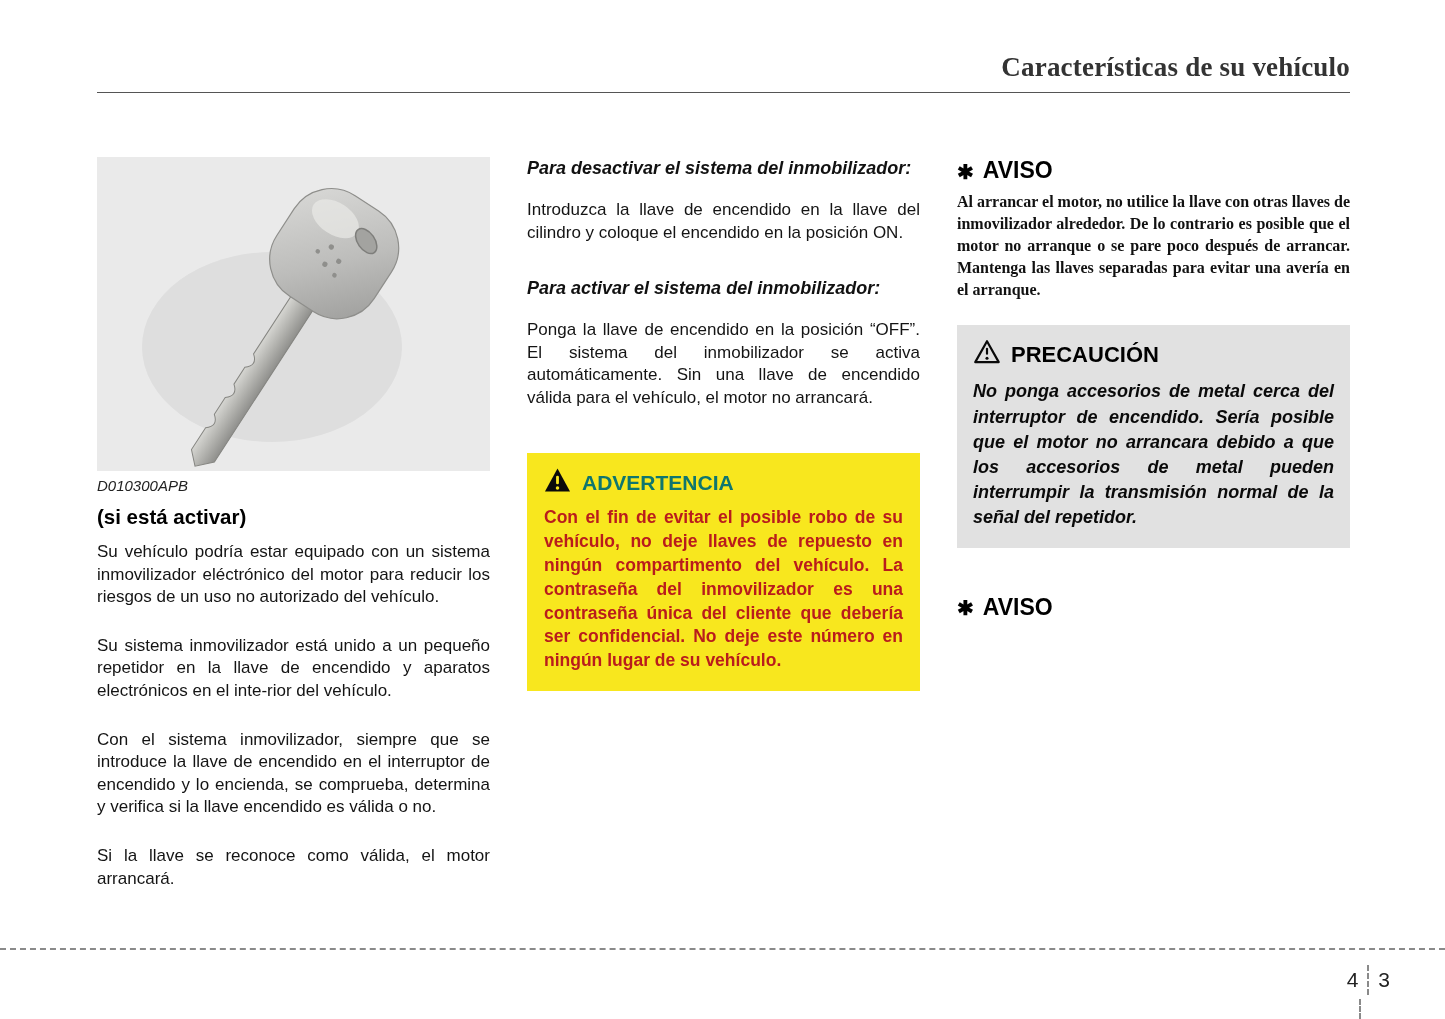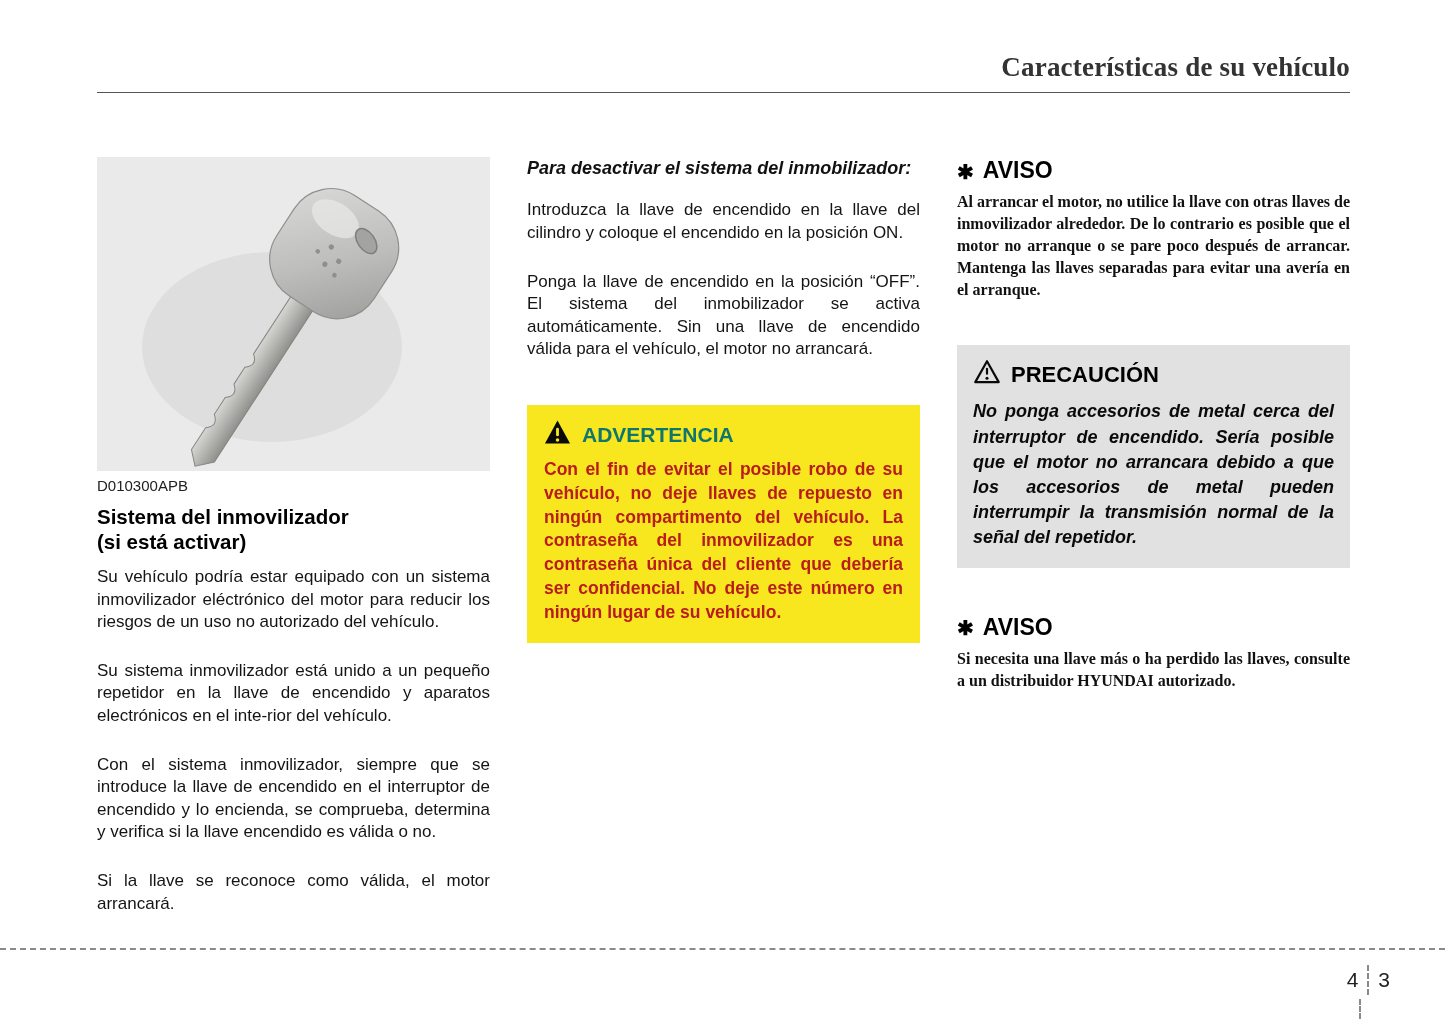--- a/index.html
+++ b/index.html
@@ -33,21 +33,21 @@
     margin-top:64px;
   }
   .col { flex:1; min-width:0; }
 
   
   .key-photo {
     width:100%; height:314px;
     background:#eaeaea;
     overflow:hidden;
   }
-  .img-code { margin-top:6px; font-size:15px; color:#222; }
+  .img-code { margin-top:6px; font-size:15px; color:#222;font-style:italic; }
   .section-title {
     margin-top:10px;
     font-size:20.5px; font-weight:bold; color:#000;
     line-height:1.22;
   }
   .body-p {
     margin-top:26px;
     font-size:17px; line-height:1.33;
     text-align:justify;
   }
@@ -81,21 +81,21 @@
     font-size:23px; font-weight:bold; color:#000;
   }
   .aviso-marker { font-size:20px; font-weight:bold; transform:translateY(1px); }
   .aviso-body {
     margin-top:7px;
     font-family:"Liberation Serif", serif;
     font-size:16px; font-weight:bold; line-height:1.38;
     text-align:justify; color:#111;
   }
   .precaution-box {
-    margin-top:44px;
+    margin-top:24px;
     background:#e1e1e1;
     padding:14px 16px 17px 16px;
   }
   .precaution-title {
     display:flex; align-items:center; gap:10px;
     font-size:22px; font-weight:bold; color:#000;
   }
   .precaution-body {
     margin-top:9px;
     font-size:18px; font-weight:bold; font-style:italic;
@@ -167,33 +167,33 @@
             <circle cx="-6" cy="-8" r="2.6" fill="#8f8f8c"></circle>
             <circle cx="8" cy="0" r="2.6" fill="#8f8f8c"></circle>
             <circle cx="-2" cy="10" r="2.6" fill="#8f8f8c"></circle>
             <circle cx="12" cy="14" r="2.3" fill="#8f8f8c"></circle>
             <circle cx="-15" cy="3" r="2.3" fill="#8f8f8c"></circle>
           </g>
         </svg>
       </div>
       <div class="img-code">D010300APB</div>
       <div class="section-title">
-        <div>Sistema del inmovilizador</div>
         <div>(si está activar)</div>
       </div>
       <p class="body-p first">Su vehículo podría estar equipado con un sistema inmovilizador eléctrónico del motor para reducir los riesgos de un uso no autorizado del vehículo.</p>
       <p class="body-p">Su sistema inmovilizador está unido a un pequeño repetidor en la llave de encendido y aparatos electrónicos en el inte-rior del vehículo.</p>
       <p class="body-p">Con el sistema inmovilizador, siempre que se introduce la llave de encendido en el interruptor de encendido y lo encienda, se comprueba, determina y verifica si la llave encendido es válida o no.</p>
       <p class="body-p">Si la llave se reconoce como válida, el motor arrancará.</p>
     </div>
 
     <div class="col">
       <div class="ital-head">Para desactivar el sistema del inmobilizador:</div>
       <p class="body-p">Introduzca la llave de encendido en la llave del cilindro y coloque el encendido en la posición ON.</p>
 
+      <div class="ital-head mid-gap">Para activar el sistema del inmobilizador:</div>
       <p class="body-p">Ponga la llave de encendido en la posición “OFF”. El sistema del inmobilizador se activa automáticamente. Sin una llave de encendido válida para el vehículo, el motor no arrancará.</p>
 
       <div class="warning-box">
         <div class="warning-title">
           <span>
             <svg width="27" height="24" viewBox="0 0 24 22">
               <path d="M12 0.5 L23.5 21.5 L0.5 21.5 Z" fill="#0a0a0a"></path>
               <rect x="10.7" y="7" width="2.6" height="8" rx="1.3" fill="#f8e71e"></rect>
               <circle cx="12" cy="18.3" r="1.6" fill="#f8e71e"></circle>
             </svg>
@@ -225,21 +225,20 @@
           <span>PRECAUCIÓN</span>
         </div>
         <div class="precaution-body">No ponga accesorios de metal cerca del interruptor de encendido. Sería posible que el motor no arrancara debido a que los accesorios de metal pueden interrumpir la transmisión normal de la señal del repetidor.</div>
       </div>
 
       <div class="aviso-2">
         <div class="aviso-title">
           <span class="aviso-marker">✱</span>
           <span>AVISO</span>
         </div>
-        <div class="aviso-body">Si necesita una llave más o ha perdido las llaves, consulte a un distribuidor HYUNDAI autorizado.</div>
       </div>
     </div>
 
   </div>
 
   <div class="crop-hline"></div>
   <div class="pagenum">
     <span>4</span>
     <span class="pagenum-dash"></span>
     <span>3</span>

